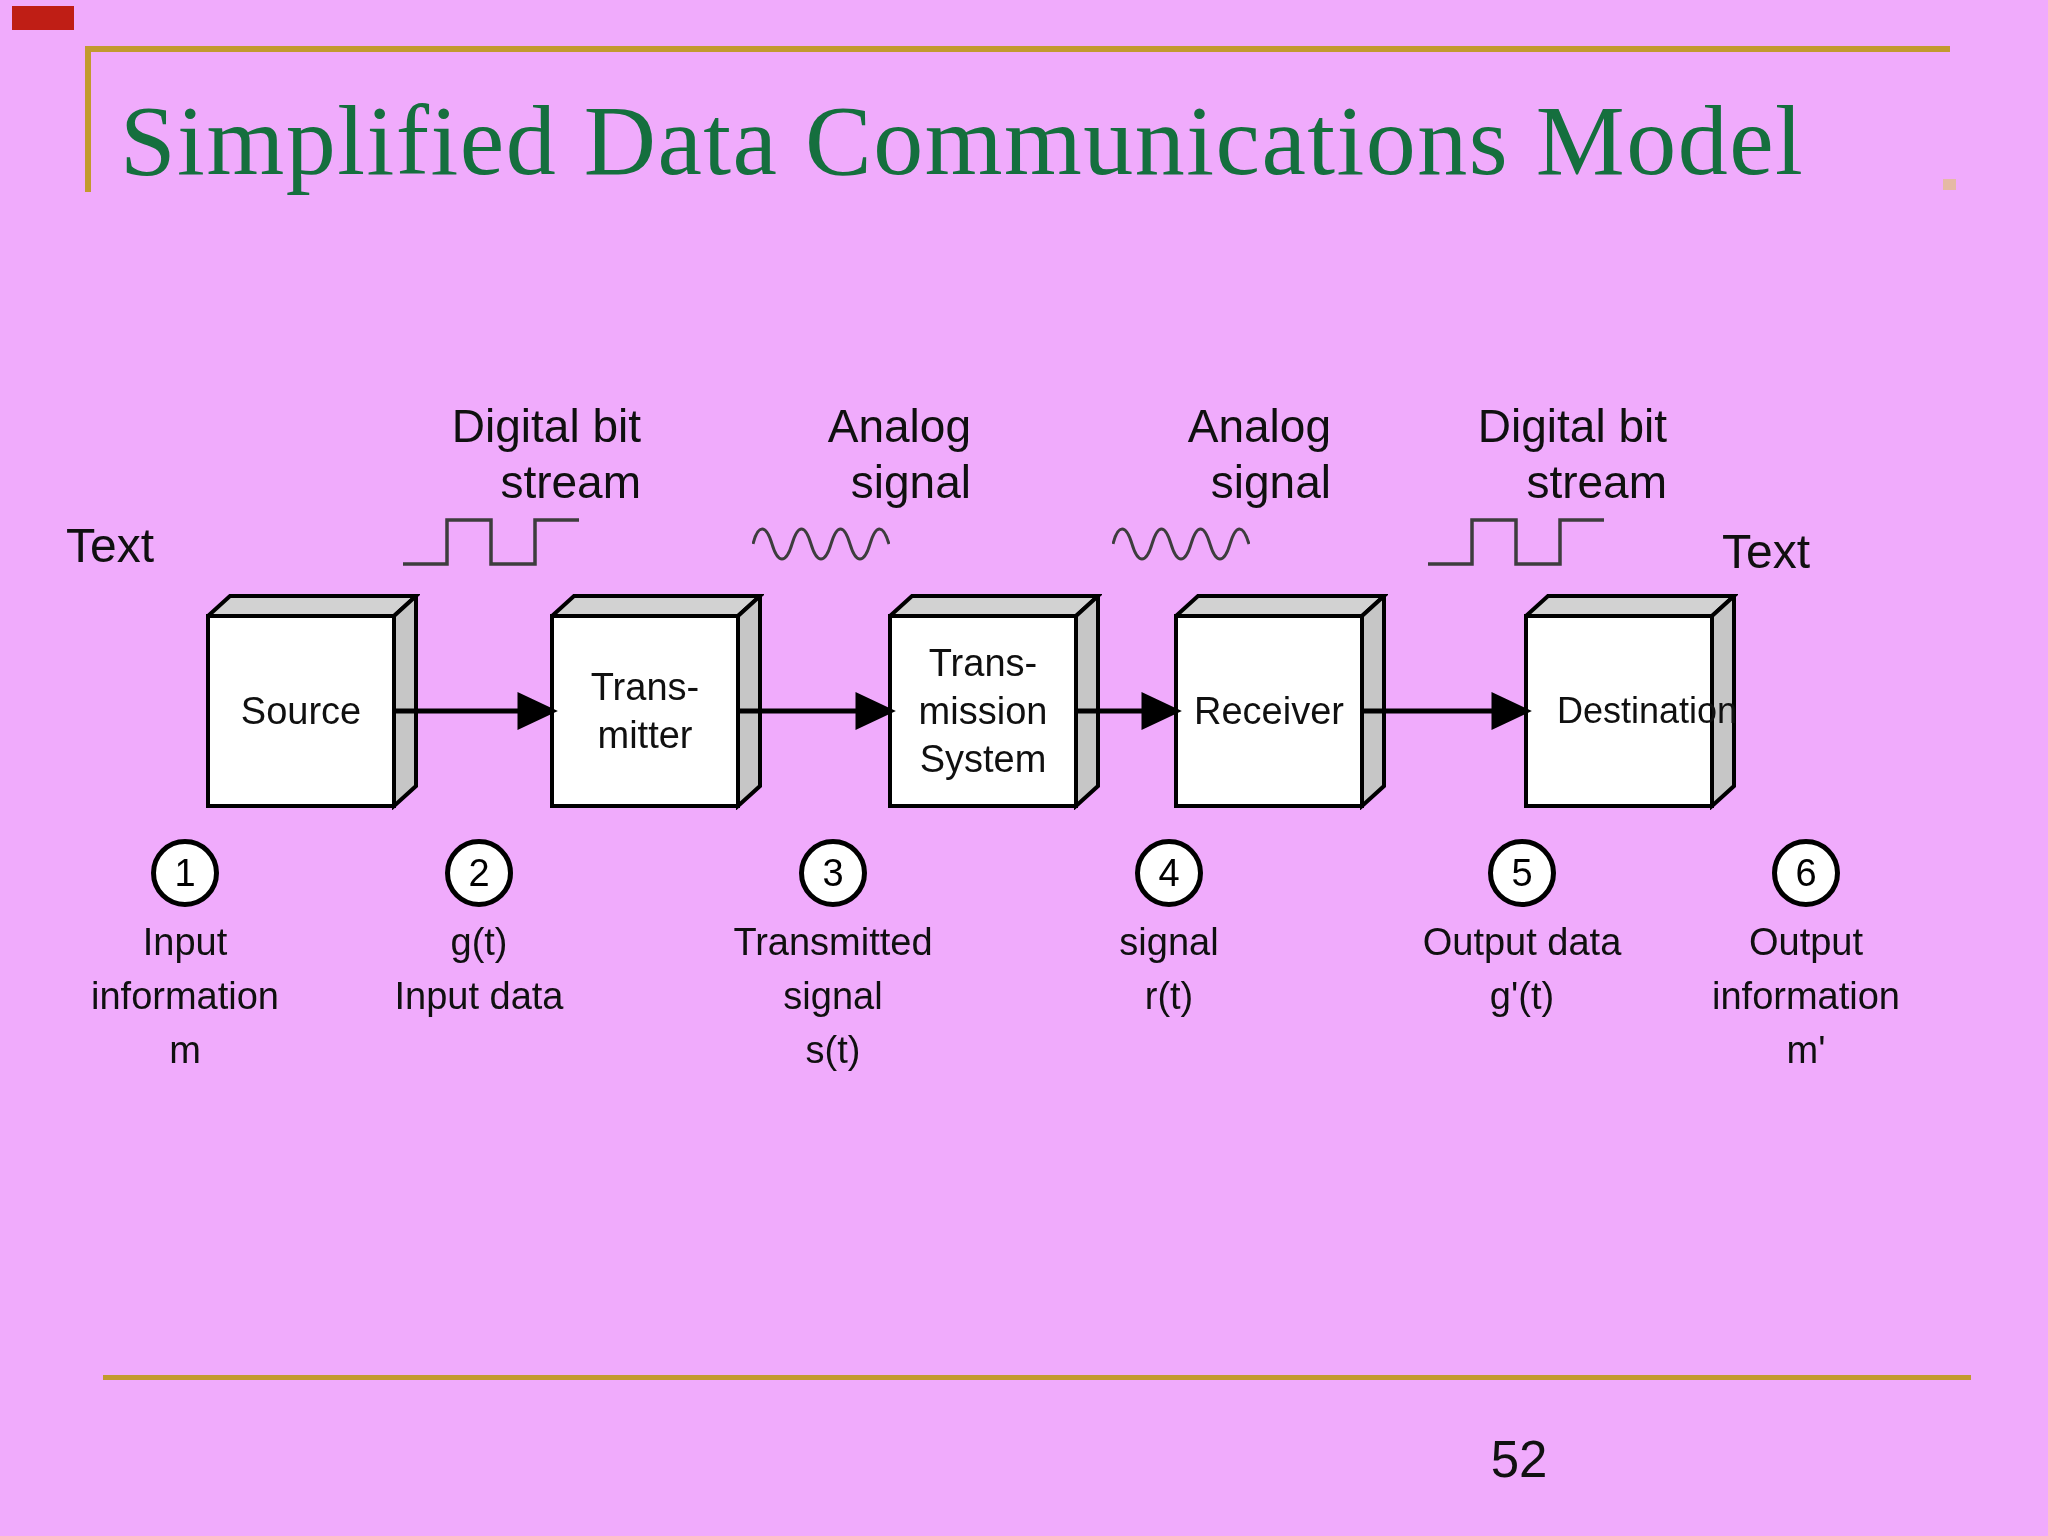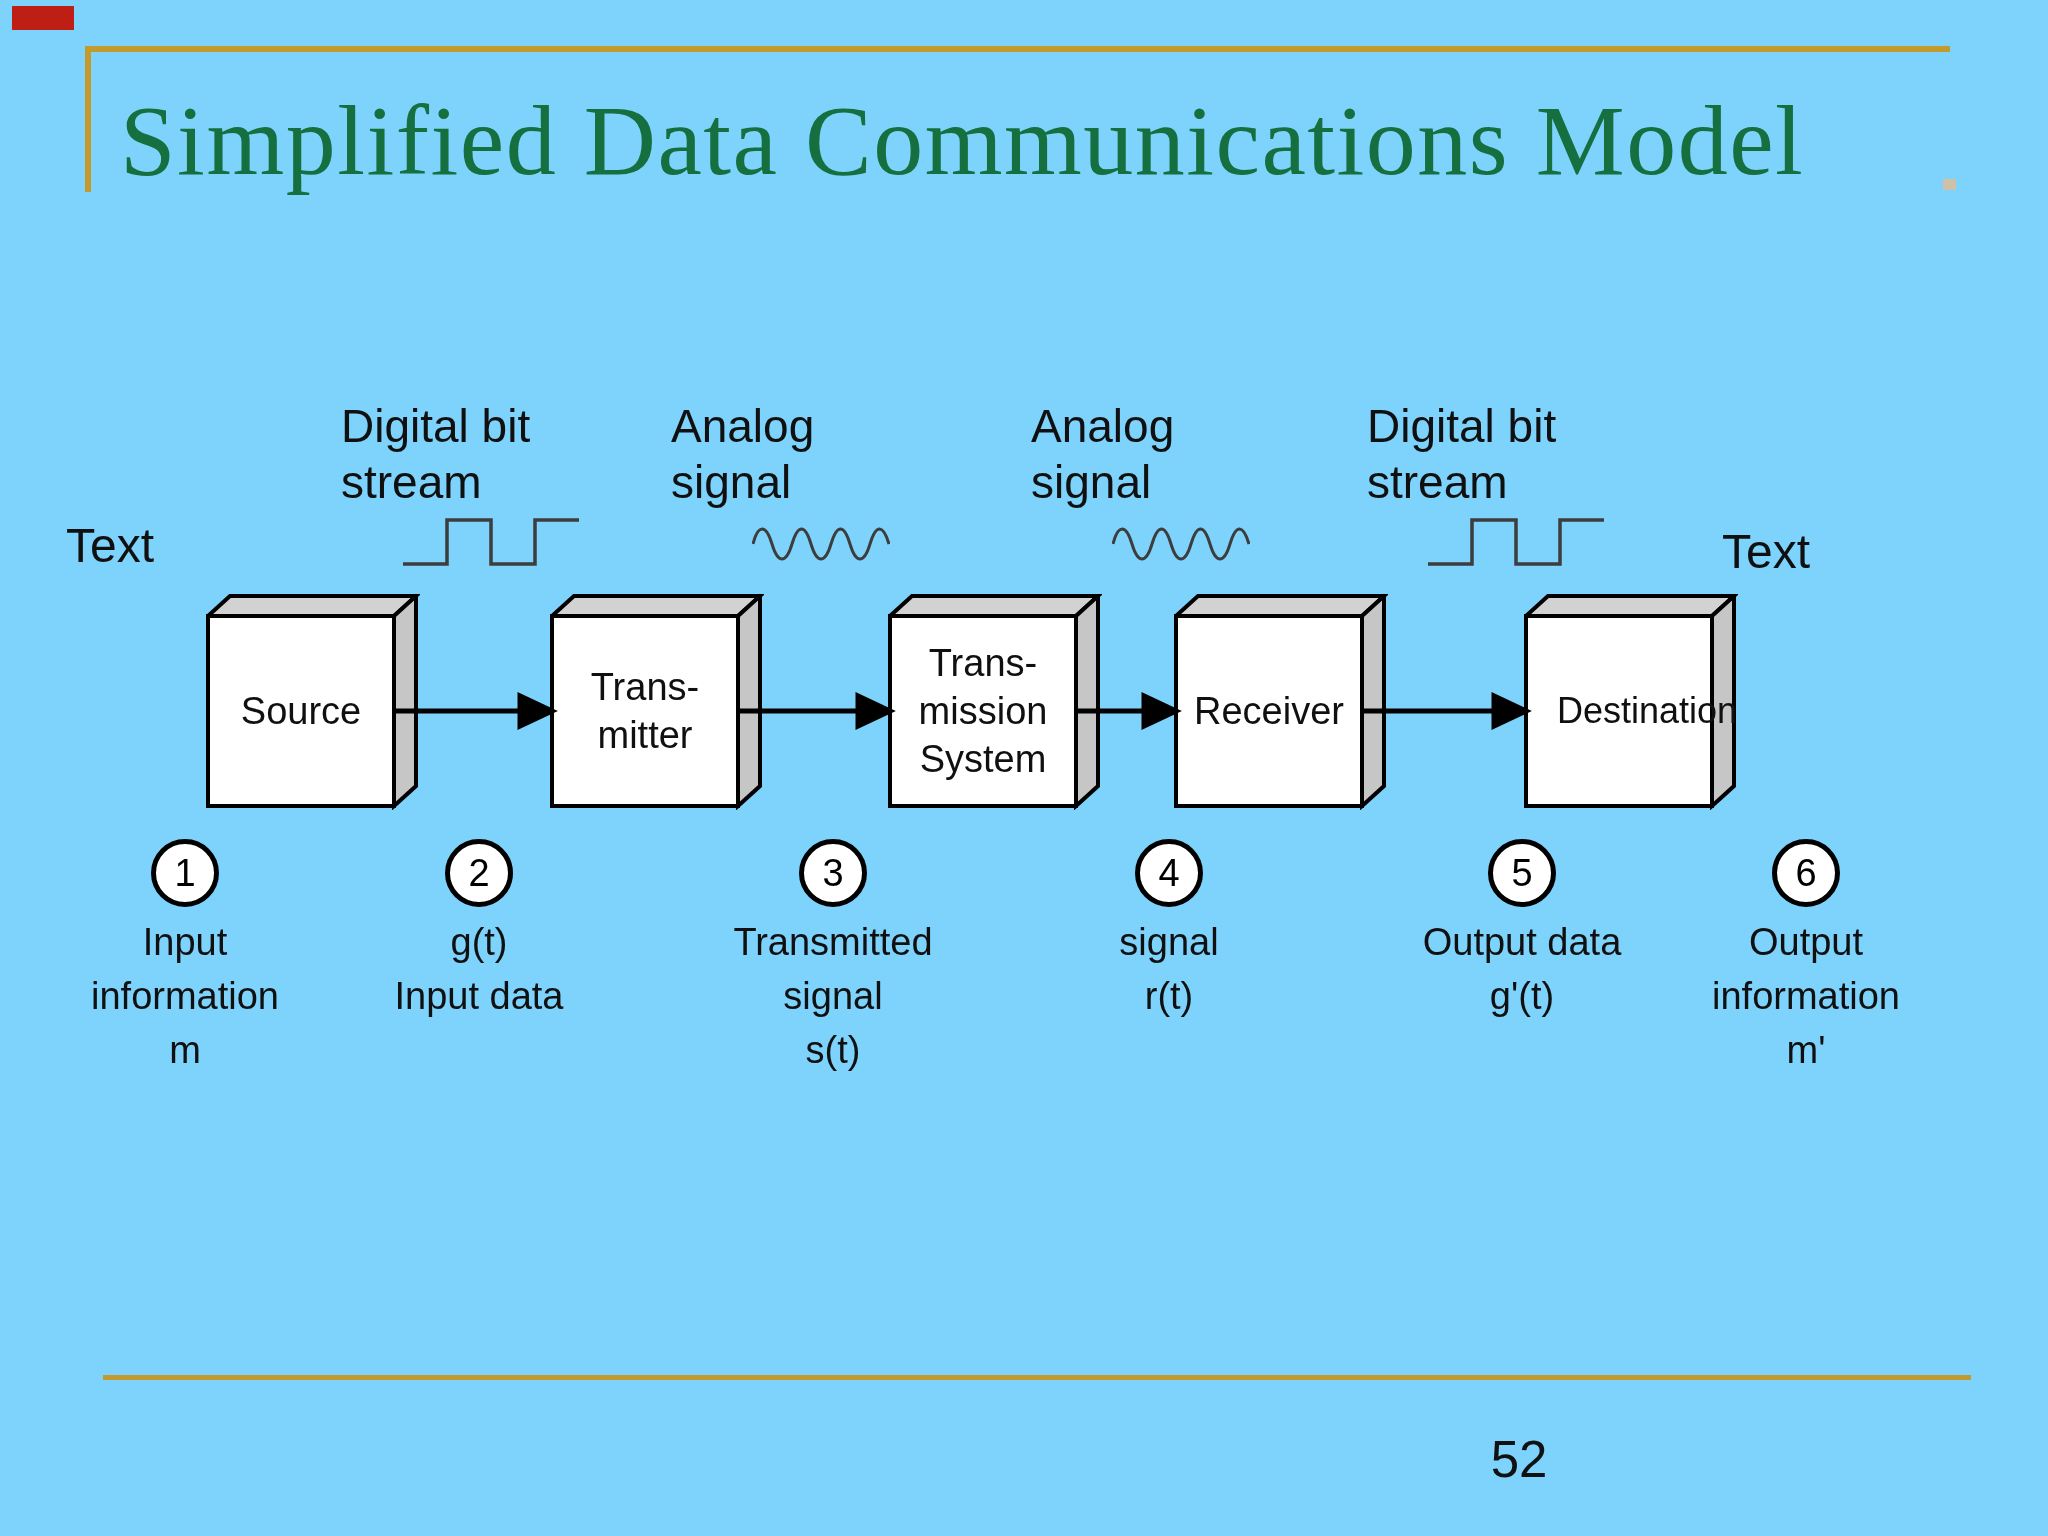--- a/index.html
+++ b/index.html
@@ -1,32 +1,32 @@
 <!DOCTYPE html>
 <html><head>
 <meta charset="utf-8">
 <style>
   html,body{margin:0;padding:0;background:#fff;}
-  .slide{position:relative;width:2048px;height:1536px;background:#7dd3fc;overflow:hidden;
+  .slide{position:relative;width:2048px;height:1536px;background:#f0abfc;overflow:hidden;
          font-family:"Liberation Sans",sans-serif;color:#000;}
   .abs{position:absolute;}
   
   .rule{position:absolute;background:#c29a2e;}
   .red-sq{position:absolute;left:12px;top:6px;width:62px;height:24px;background:#bf1e15;}
   .rule-top{left:85px;top:46px;width:1865px;height:6px;}
   .rule-left{left:85px;top:46px;width:6px;height:146px;}
   .rule-tick{left:1943px;top:179px;width:13px;height:11px;background:#e2bd8f;opacity:.8;}
   .rule-bottom{left:103px;top:1375px;width:1868px;height:5px;}
   .title{position:absolute;left:120px;top:88px;width:1880px;
          font-family:"Liberation Serif",serif;font-size:100px;line-height:1.05;
          letter-spacing:1.5px;color:#156f3e;white-space:nowrap;}
   .pagenum{position:absolute;left:1459px;top:1432px;width:120px;text-align:center;
            font-size:51px;line-height:1.1;color:#111;}
   
-  .siglabel{position:absolute;width:300px;text-align:left;font-size:46px;line-height:56px;color:#101010;}
+  .siglabel{position:absolute;width:300px;text-align:right;font-size:46px;line-height:56px;color:#101010;}
   .textlabel{position:absolute;width:200px;text-align:left;font-size:48px;color:#101010;}
   .boxlabel{position:absolute;width:186px;height:190px;display:flex;flex-direction:column;
             justify-content:center;align-items:center;text-align:center;
             font-size:38px;line-height:48px;color:#101010;}
   .boxlabel.tight{font-size:36px;}
   .stage{position:absolute;width:300px;text-align:center;}
   .stage .circle{width:58px;height:58px;border:5px solid #000;border-radius:50%;
                  margin:0 auto 8px auto;display:flex;align-items:center;justify-content:center;
                  font-size:38px;line-height:1;background:#fff;}
   .stage .cap{font-size:38px;line-height:54px;color:#101010;}

